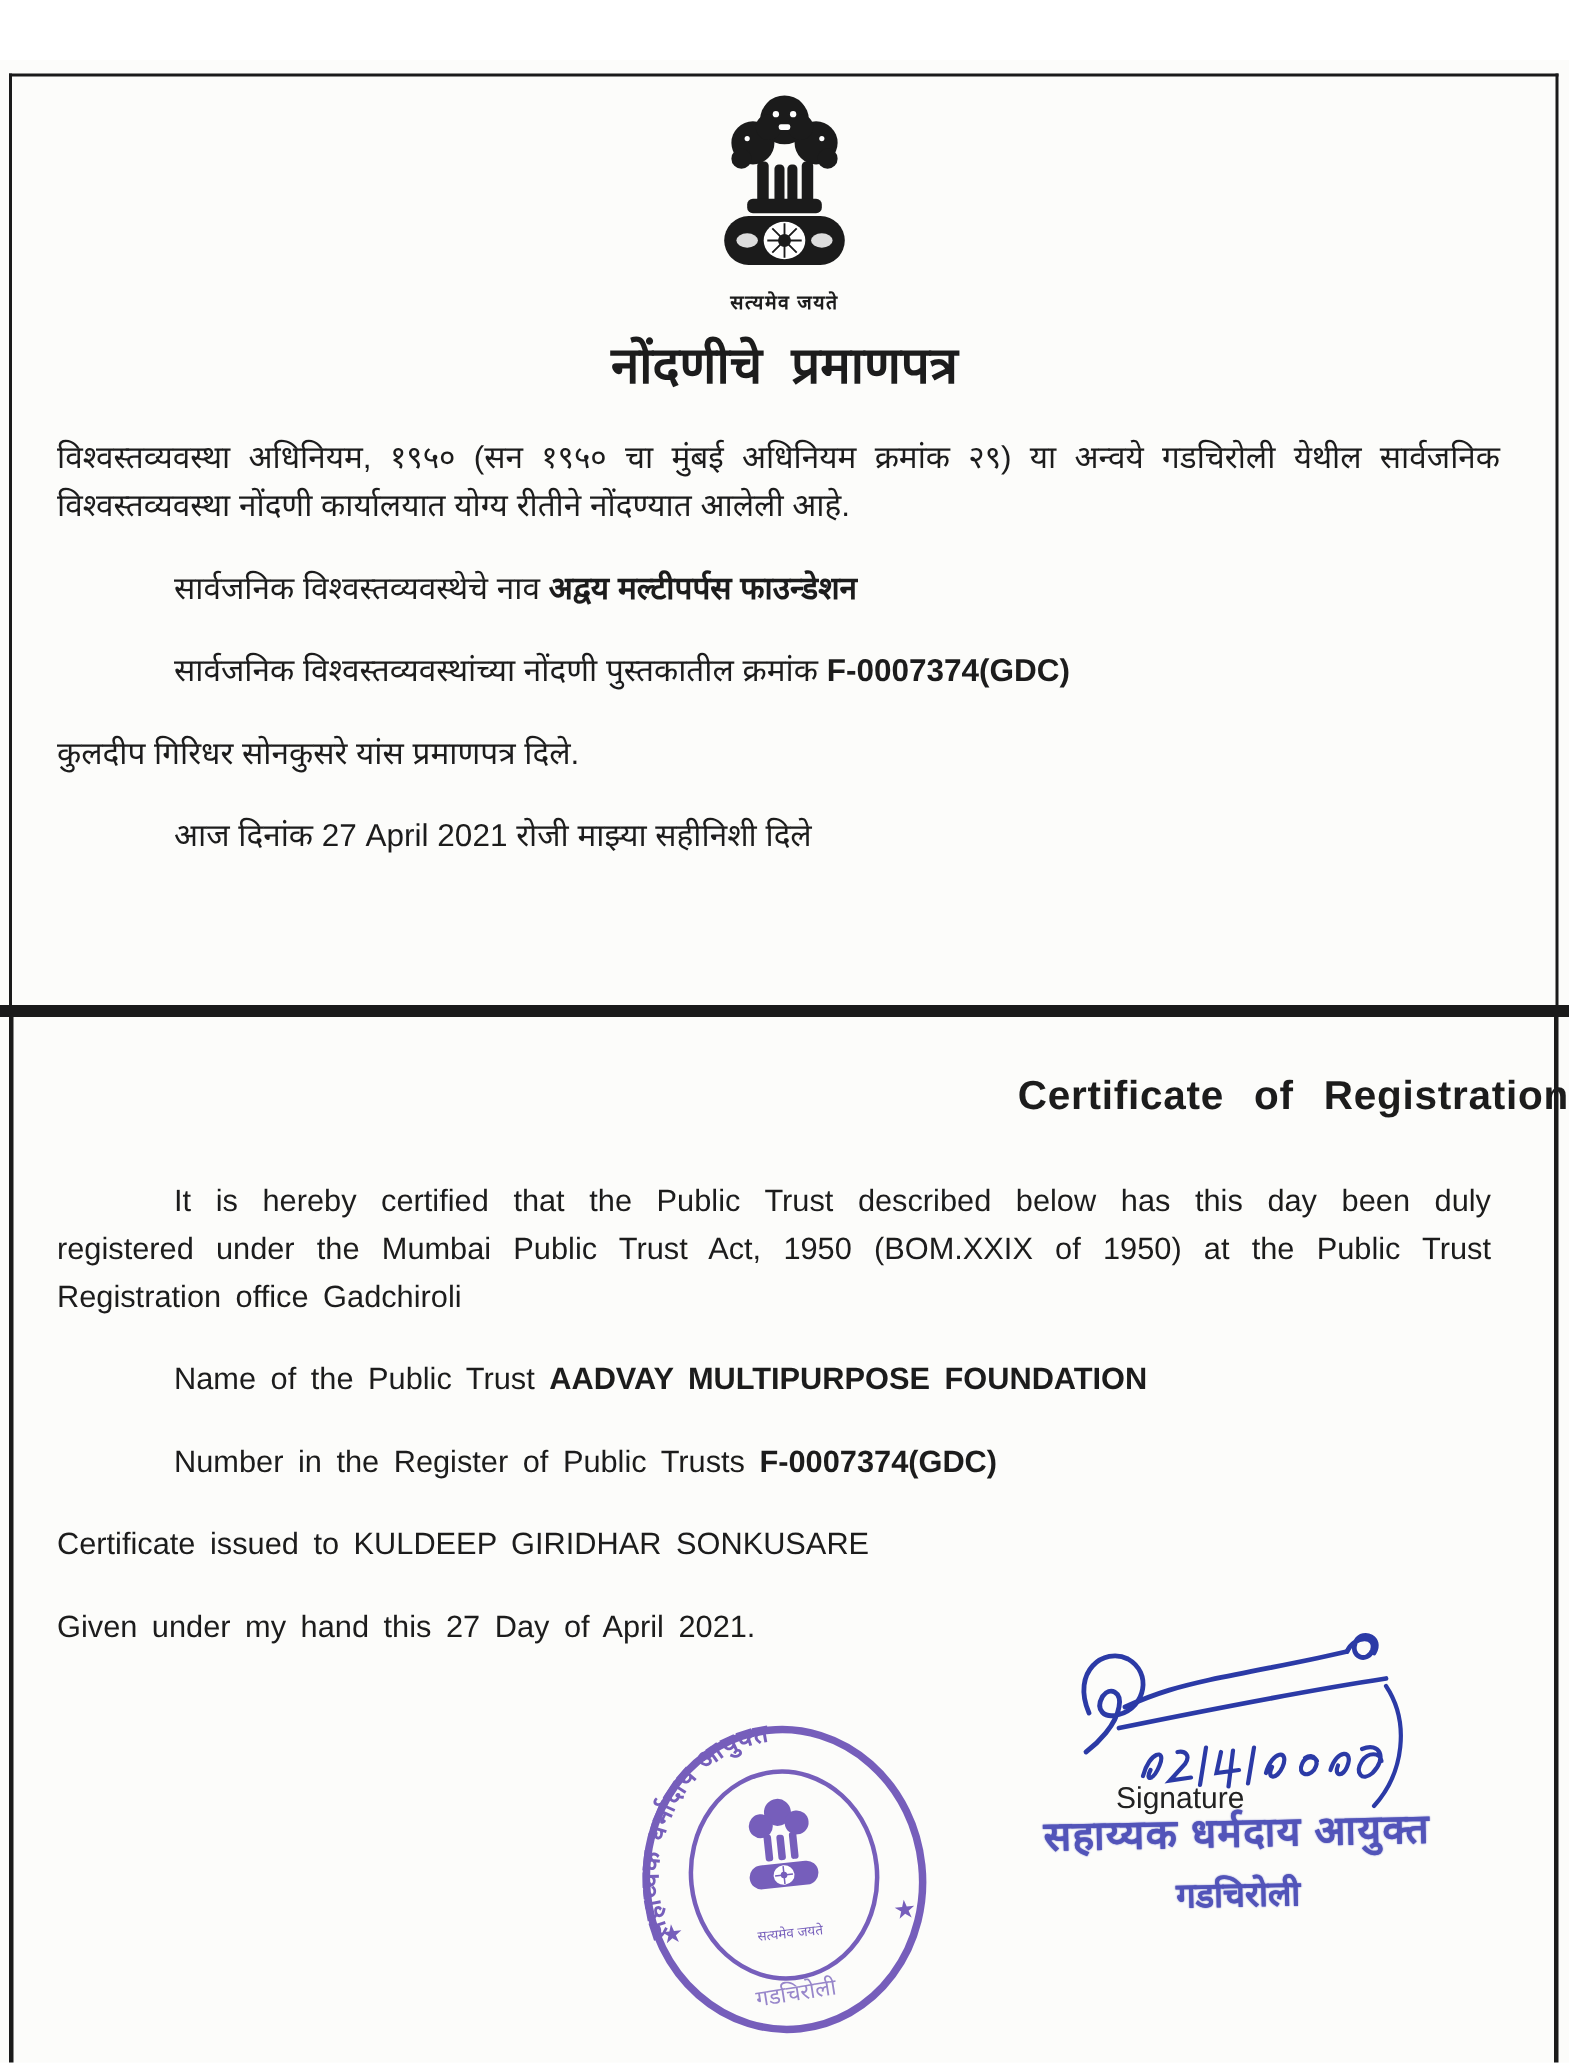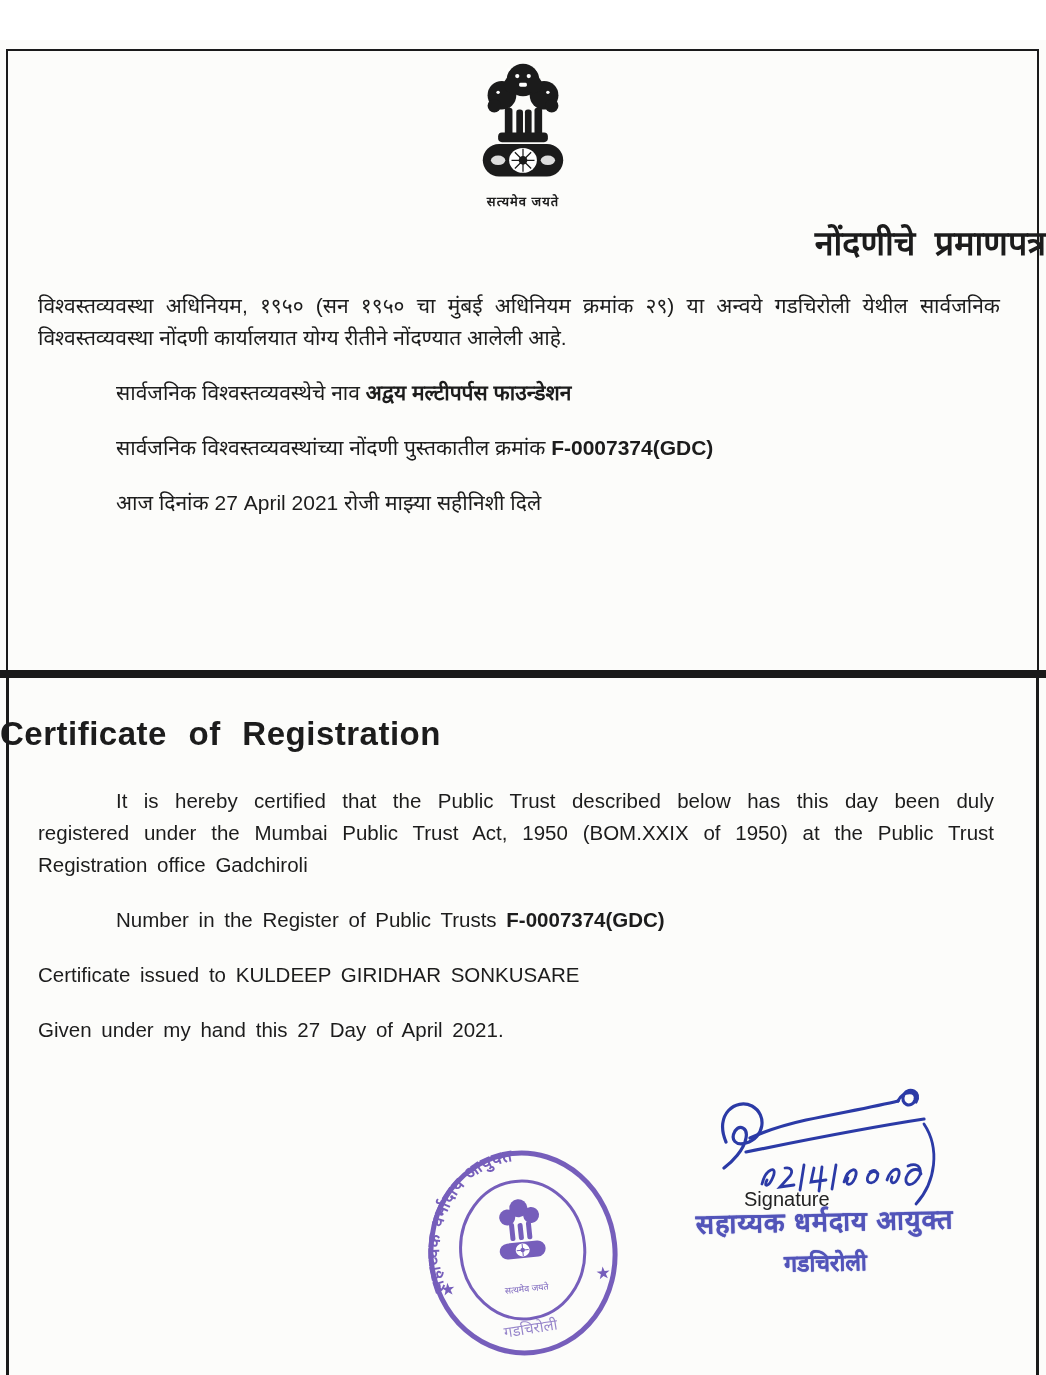--- a/index.html
+++ b/index.html
@@ -16,24 +16,24 @@
   .divider     { position:absolute; left:0;   top:630px; width:100%; height:8px;  background:var(--border,#1a1a1a); }
   .frame-bottom{ position:absolute; left:6px; top:638px; right:7px; height:728px; border:3px solid var(--border,#1a1a1a); border-top:none; border-bottom-width:4px; }
 
   
   .emblem { position:absolute; left:469px; top:16px; width:108px; height:134px; color:#1b1b1b; }
   .emblem svg { width:100%; height:100%; }
   .emblem-caption { position:absolute; left:0; top:152px; width:100%; text-align:center;
     font-size:13px; font-weight:700; letter-spacing:1px; }
 
   
-  .m-title { position:absolute; left:0; top:179px; width:100%; text-align:right;
+  .m-title { position:absolute; left:0; top:179px; width:100%; text-align:center;
     font-size:34px; font-weight:700; word-spacing:10px; }
-  .e-title { position:absolute; left:0; top:675px; width:100%; text-align:left;
-    font-size:33px; font-weight:600; word-spacing:12px; letter-spacing:.5px; }
+  .e-title { position:absolute; left:0; top:675px; width:100%; text-align:right;
+    font-size:27px; font-weight:600; word-spacing:12px; letter-spacing:.5px; }
 
   
   .m-para { position:absolute; left:38px; right:46px; top:250px; font-size:21px;   line-height:32px; }
   .e-para { position:absolute; left:38px; right:52px; top:745px; font-size:20.5px; line-height:32px; word-spacing:4px; }
   .tline { min-height:32px; }
   .tline.indent { text-indent:78px; }
   .tline.just { text-align:justify; text-align-last:justify; }
   .tline.gap { margin-top:23px; }
   .tline span.b { font-weight:700;text-align:center; }
 
@@ -97,28 +97,30 @@
     </svg>
   </div>
   <div class="emblem-caption">सत्यमेव जयते</div>
 
   <div class="m-title">नोंदणीचे प्रमाणपत्र</div>
   <div class="m-para">
       <div class="tline just"><span>विश्वस्तव्यवस्था अधिनियम, १९५० (सन १९५० चा मुंबई अधिनियम क्रमांक २९) या अन्वये गडचिरोली येथील सार्वजनिक</span></div>
       <div class="tline"><span>विश्वस्तव्यवस्था नोंदणी कार्यालयात योग्य रीतीने नोंदण्यात आलेली आहे.</span></div>
       <div class="tline indent gap"><span>सार्वजनिक विश्वस्तव्यवस्थेचे नाव </span><span class="b">अद्वय मल्टीपर्पस फाउन्डेशन</span></div>
       <div class="tline indent gap"><span>सार्वजनिक विश्वस्तव्यवस्थांच्या नोंदणी पुस्तकातील क्रमांक </span><span class="b">F-0007374(GDC)</span></div>
+      <div class="tline gap"><span>कुलदीप गिरिधर सोनकुसरे यांस प्रमाणपत्र दिले.</span></div>
       <div class="tline indent gap"><span>आज दिनांक 27 April 2021 रोजी माझ्या सहीनिशी दिले</span></div>
     </div>
 
   <div class="e-title">Certificate of Registration</div>
   <div class="e-para">
       <div class="tline indent just"><span>It is hereby certified that the Public Trust described below has this day been duly</span></div>
       <div class="tline just"><span>registered under the Mumbai Public Trust Act, 1950 (BOM.XXIX of 1950) at the Public Trust</span></div>
       <div class="tline"><span>Registration office Gadchiroli</span></div>
+      <div class="tline indent gap"><span>Name of the Public Trust </span><span class="b">AADVAY MULTIPURPOSE FOUNDATION</span></div>
       <div class="tline indent gap"><span>Number in the Register of Public Trusts </span><span class="b">F-0007374(GDC)</span></div>
       <div class="tline gap"><span>Certificate issued to KULDEEP GIRIDHAR SONKUSARE</span></div>
       <div class="tline gap"><span>Given under my hand this 27 Day of April 2021.</span></div>
     </div>
 
   <div class="sig-svg">
     <svg viewBox="0 0 244 126" aria-hidden="true">
       <g fill="none" stroke="currentColor" stroke-width="3.2" stroke-linecap="round">
         <path d="M16,54 C4,26 26,10 42,18 C58,27 54,50 36,55 C26,58 20,52 25,43 C30,36 38,40 36,50 C34,62 22,74 14,80"></path>
         <path d="M40,50 C62,40 78,36 96,32 C140,23 168,18 188,13"></path>

